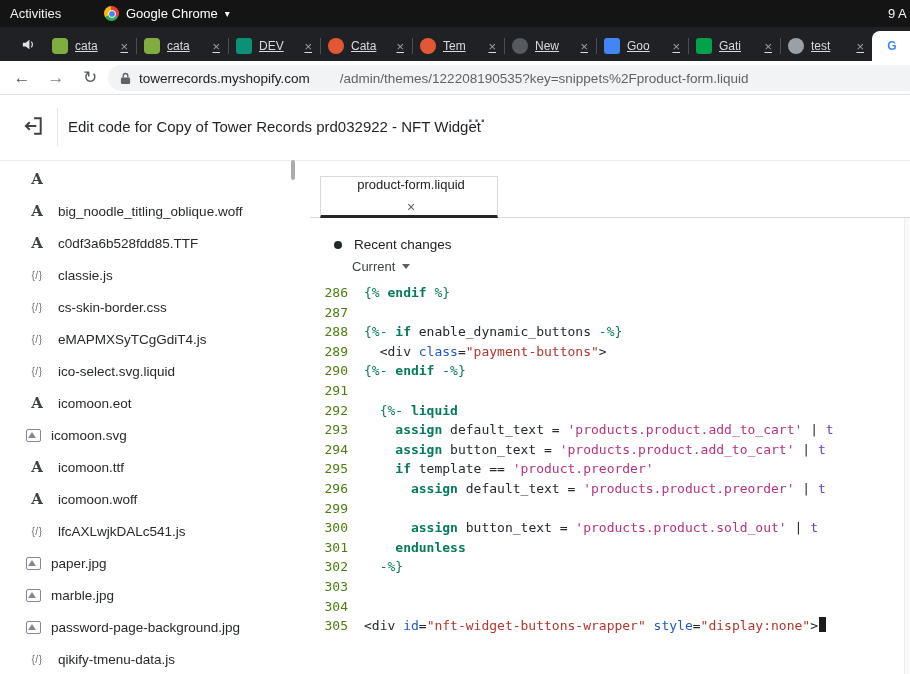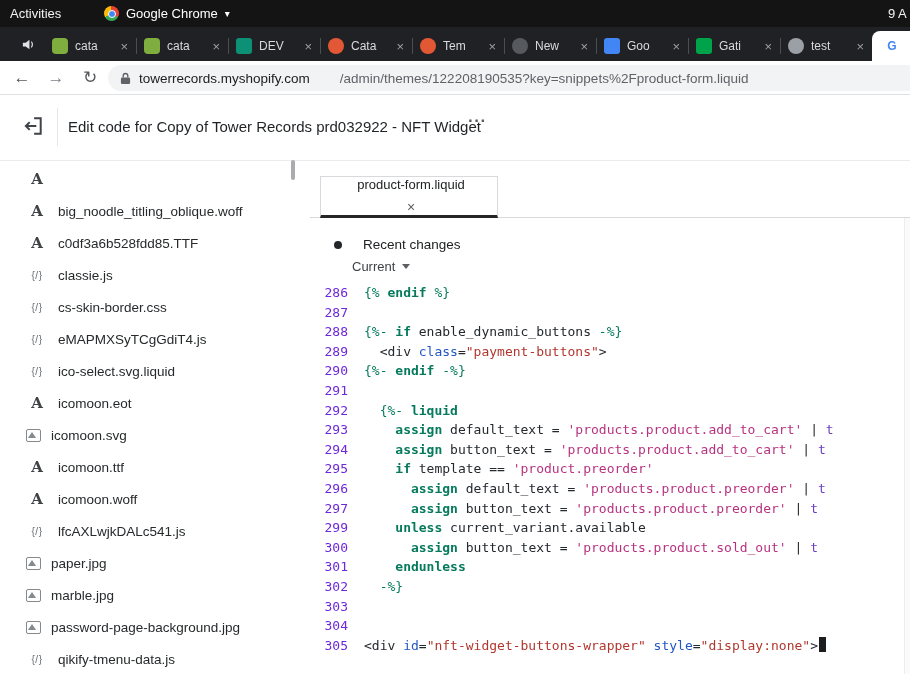--- a/index.html
+++ b/index.html
@@ -15,21 +15,21 @@
   .chrome-logo::after{content:"";position:absolute;left:3.5px;top:3.5px;width:8px;height:8px;
     background:#4285f4;border:1px solid #fff;border-radius:50%;box-sizing:border-box;}
   .sys-caret{font-size:10px;color:#fff;}
   .sys-clock{position:absolute;left:888px;top:0;line-height:27px;font-size:13px;color:#f2f2f2;white-space:nowrap;}
 
   
   #tab-strip{position:absolute;left:0;top:27px;width:910px;height:34px;background:#202124;}
   .pinned-audio{position:absolute;left:16px;top:7px;width:24px;height:20px;display:flex;align-items:center;justify-content:center;}
   #browser-tabs{position:absolute;left:44px;top:4px;height:30px;display:flex;}
   .tab{width:92px;height:30px;display:flex;align-items:center;padding:0 8px;box-sizing:border-box;
-       border-radius:8px 8px 0 0;position:relative;color:#d7dade;}
+       border-radius:8px 8px 0 0;position:relative;color:#d7dade;text-decoration:underline;}
   .tab + .tab::before{content:"";position:absolute;left:0;top:7px;height:16px;width:1px;background:#4a4e52;}
   .fav{width:16px;height:16px;border-radius:3px;flex:none;font-size:11px;font-weight:bold;
        line-height:16px;text-align:center;}
   .fav-shopify{background:#7fae3e;border-radius:4px;}
   .fav-dev{background:#0c9176;}
   .fav-flame{background:#e25835;border-radius:8px;}
   .fav-dark{background:#56595d;border-radius:50%;}
   .fav-blue{background:#4285f4;}
   .fav-green{background:#00a24a;}
   .fav-globe{background:#9aa0a6;border-radius:50%;}
@@ -74,32 +74,32 @@
   .list-scrollbar{position:absolute;left:291px;top:160px;width:4px;height:20px;background:#a9abad;border-radius:2px;}
 
   
   #editor-tabs-row{position:absolute;left:310px;top:176px;width:600px;height:42px;background:#fff;
        border-bottom:1px solid #d7d9dc;box-sizing:border-box;}
   .editor-tab{position:absolute;left:10px;top:0;width:178px;height:42px;box-sizing:border-box;
        border:1px solid #d7d9dc;border-bottom:3px solid #232527;background:#fff;display:flex;
        align-items:center;padding:0 12px 0 16px;flex-direction:column;}
   .editor-tab-label{font-size:13px;color:#202223;flex:1;}
   .editor-tab-close{color:#5c5f62;font-size:14px;}
-  #recent-changes{position:absolute;left:334px;top:237px;display:flex;align-items:center;gap:21px;}
+  #recent-changes{position:absolute;left:334px;top:237px;display:flex;align-items:center;gap:12px;}
   .rc-dot{width:8px;height:8px;border-radius:50%;background:#23272b;}
   .rc-label{font-size:13.5px;color:#202223;}
   #version-select{position:absolute;left:352px;top:259px;display:flex;align-items:center;gap:7px;}
   .vs-label{font-size:13px;color:#3f4347;text-align:right;}
   .chev{width:0;height:0;border-left:4px solid transparent;border-right:4px solid transparent;
        border-top:5px solid #5c5f62;}
 
   #code-editor{position:absolute;left:310px;top:283px;width:600px;height:391px;overflow:hidden;
        font-family:"DejaVu Sans Mono",monospace;font-size:13px;line-height:19.6px;}
   .code-line{display:flex;height:19.6px;}
-  .ln{width:38px;text-align:right;color:#6d28d9;flex:none;}
+  .ln{width:38px;text-align:right;color:#4d7c0f;flex:none;}
   .code-text{white-space:pre;margin-left:16px;}
   .tk-plain{color:#24292e;}
   .tk-kw{color:#067a5d;font-weight:bold;}
   .tk-delim{color:#067a5d;}
   .tk-tag{color:#24292e;}
   .tk-attr{color:#2257c2;}
   .tk-val{color:#b2362e;}
   .tk-str{color:#b83280;}
   .tk-filter{color:#6b40c2;}
   .caret-block{display:inline-block;width:7px;height:15px;background:#1b1d1f;vertical-align:-2px;margin-left:1px;}
@@ -329,26 +329,21 @@
     </div>
     <div class="code-line">
       <span class="ln">295</span>
       <span class="code-text"><span class="tk-plain">    </span><span class="tk-kw">if</span><span class="tk-plain"> template == </span><span class="tk-str">'product.preorder'</span></span>
     </div>
     <div class="code-line">
       <span class="ln">296</span>
       <span class="code-text"><span class="tk-plain">      </span><span class="tk-kw">assign</span><span class="tk-plain"> default_text = </span><span class="tk-str">'products.product.preorder'</span><span class="tk-plain"> | </span><span class="tk-filter">t</span></span>
     </div>
     <div class="code-line">
-      <span class="ln">297</span>
-      <span class="code-text"><span class="tk-plain">      </span><span class="tk-kw">assign</span><span class="tk-plain"> button_text = </span><span class="tk-str">'products.product.preorder'</span><span class="tk-plain"> | </span><span class="tk-filter">t</span></span>
-    </div>
-    <div class="code-line">
       <span class="ln">299</span>
-      <span class="code-text"><span class="tk-plain">    </span><span class="tk-kw">unless</span><span class="tk-plain"> current_variant.available</span></span>
     </div>
     <div class="code-line">
       <span class="ln">300</span>
       <span class="code-text"><span class="tk-plain">      </span><span class="tk-kw">assign</span><span class="tk-plain"> button_text = </span><span class="tk-str">'products.product.sold_out'</span><span class="tk-plain"> | </span><span class="tk-filter">t</span></span>
     </div>
     <div class="code-line">
       <span class="ln">301</span>
       <span class="code-text"><span class="tk-plain">    </span><span class="tk-kw">endunless</span></span>
     </div>
     <div class="code-line">

